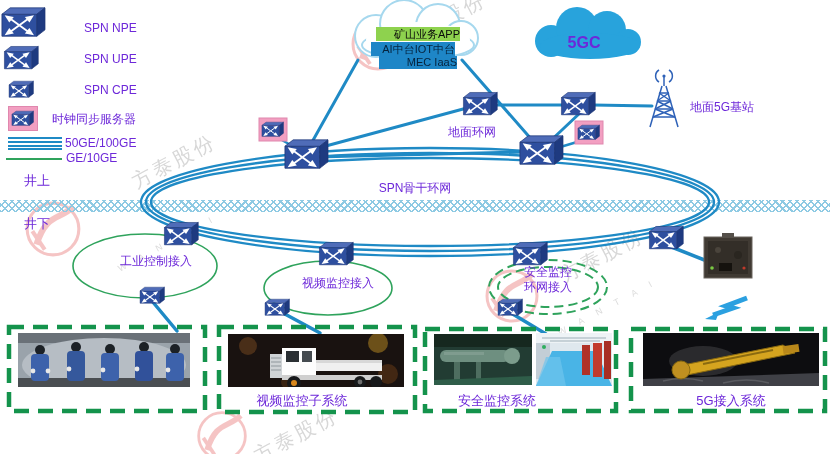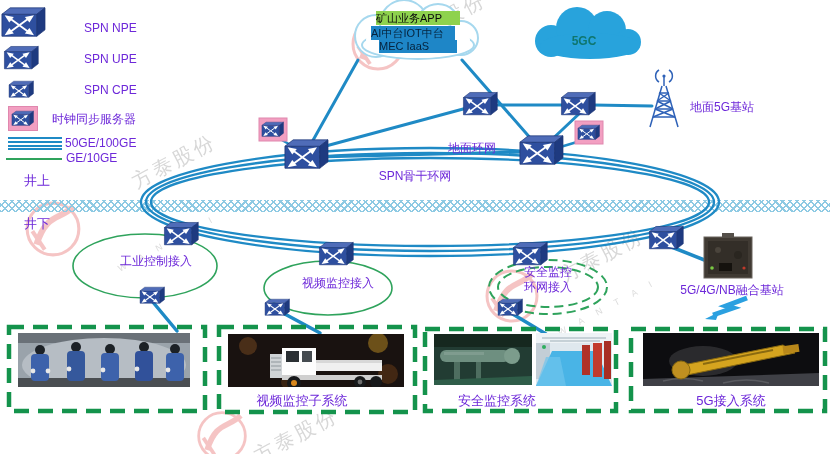--- a/index.html
+++ b/index.html
@@ -15,22 +15,22 @@
   
   .legend-row{position:absolute;z-index:6;}
   .thickline{position:absolute;left:8px;top:137px;width:54px;height:13px;z-index:6;
     background:linear-gradient(#1f8ac5 0 2.5px,transparent 2.5px 4px,#1f8ac5 4px 6.5px,
                transparent 6.5px 8px,#1f8ac5 8px 10.5px,transparent 10.5px 11.5px,#1f8ac5 11.5px 13px);}
   .greenline{position:absolute;left:6px;top:158px;width:56px;height:2px;background:#2fa35c;z-index:6;}
   .clockpad{position:absolute;left:8px;top:106px;width:28px;height:23px;background:#f29fc1;
             border:1px solid #e087ae;z-index:6;}
   .clockpad svg{position:absolute;left:2px;top:3px;}
   
-  .bar{position:absolute;z-index:6;font-size:11px;text-align:left;color:#0a0a0a;
-       line-height:14px;white-space:nowrap;overflow:hidden;}
+  .bar{position:absolute;z-index:6;font-size:11px;text-align:right;color:#0a0a0a;
+       line-height:14px;white-space:nowrap;overflow:hidden;margin-top:16px;}
   .bar.green{background:#8ed24e;}
   .bar.blue{background:#1e86c7;color:#05233d;}
   
   .photo{position:absolute;z-index:4;line-height:0;}
   
   .wm{position:absolute;z-index:0;opacity:.33;}
   .wm-text{position:absolute;z-index:0;font-size:20px;color:#979797;opacity:.38;
            transform:rotate(-28deg);letter-spacing:3px;white-space:nowrap;}
   .wm-latin{position:absolute;z-index:0;font-size:9px;color:#a8a8a8;opacity:.4;
             transform:rotate(-28deg);letter-spacing:6px;white-space:nowrap;}
@@ -220,25 +220,24 @@
   <div class="lbl small" style="left:84px;top:21px">SPN NPE</div>
   <div class="lbl small" style="left:84px;top:52px">SPN UPE</div>
   <div class="lbl small" style="left:84px;top:83px">SPN CPE</div>
   <div class="lbl small" style="left:52px;top:111px">时钟同步服务器</div>
   <div class="lbl small" style="left:65px;top:136px">50GE/100GE</div>
   <div class="lbl small" style="left:66px;top:151px">GE/10GE</div>
 
   <div class="lbl" style="left:24px;top:172px">井上</div>
   <div class="lbl" style="left:24px;top:215px">井下</div>
 
-  <div class="lbl ctr" style="left:584px;top:34px;color:#0f766e;font-weight:bold;font-size:12px">5GC</div>
-  <div class="lbl ctr small" style="left:472px;top:140px">地面环网</div>
-  <div class="lbl ctr small" style="left:415px;top:168px">SPN骨干环网</div>
+  <div class="lbl ctr" style="left:584px;top:34px;color:#6d28d9;font-weight:bold;font-size:16px">5GC</div>
+  <div class="lbl ctr small" style="left:472px;top:124px">地面环网</div>
+  <div class="lbl ctr small" style="left:415px;top:180px">SPN骨干环网</div>
   <div class="lbl small" style="left:690px;top:99px">地面5G基站</div>
-  <div class="lbl ctr small" style="left:732px;top:282px">5G/4G/NB融合基站</div>
 
   <div class="lbl ctr small" style="left:156px;top:253px">工业控制接入</div>
   <div class="lbl ctr small" style="left:338px;top:275px">视频监控接入</div>
   <div class="lbl ctr small" style="left:548px;top:265px;line-height:15px">
     <div>安全监控</div>
     <div>环网接入</div>
   </div>
 
   <div class="photo" style="left:18px;top:333px">
     <svg width="172" height="54" viewBox="0 0 172 54">

